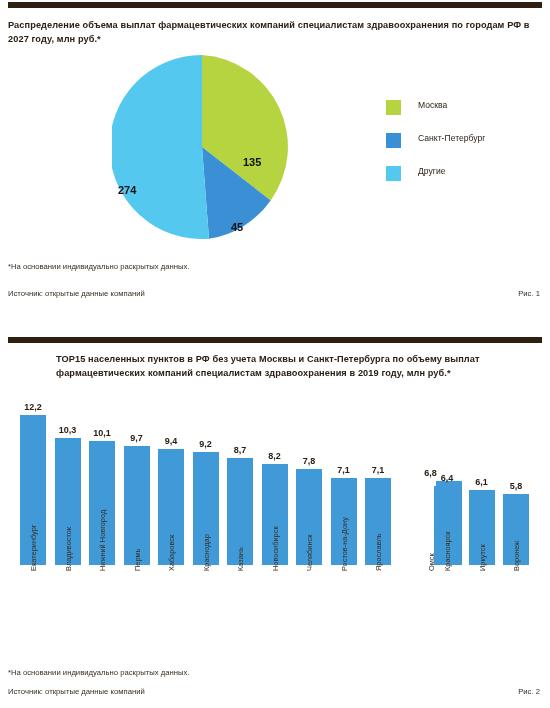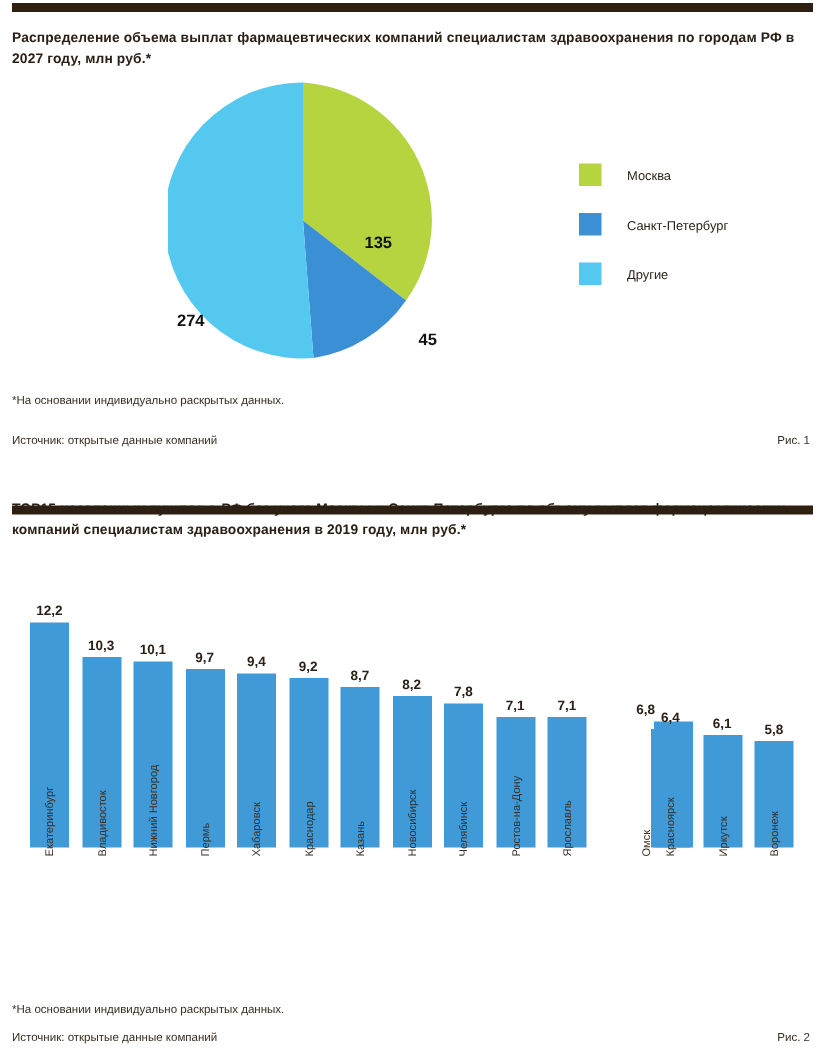--- a/index.html
+++ b/index.html
@@ -29,47 +29,47 @@
     position: absolute;
     left: 8px;
     right: 8px;
     font-size: 9.2px;
     font-weight: bold;
     line-height: 14px;
     letter-spacing: .1px;
     color: #2b2015;
   }
   #title-1 { top: 18px; }
-  #title-2 { top: 332px; }
+  #title-2 { top: 352px; margin-left: 48px; }
 
   
   #fig1 {
     position: absolute;
     left: 0; top: 52px;
     width: 550px; height: 205px;
   }
   #pie-svg { position: absolute; left: 112px; top: 0; }
   .pie-label {
     position: absolute;
     font-size: 11px;
     font-weight: bold;
     color: #111;
   }
   #pie-label-0 { left: 243px; top: 104px; }  
-  #pie-label-1 { left: 231px; top: 169px; margin-left: 48px; }  
-  #pie-label-2 { left: 118px; top: 156px; }  
+  #pie-label-1 { left: 231px; top: 169px; }  
+  #pie-label-2 { left: 118px; top: 132px; }  
 
   #legend1 {
     position: absolute;
     left: 386px; top: 48px;
     width: 150px;
   }
   .legend-row {
     display: flex;
-    align-items: center;
+    align-items: flex-start;
     height: 33px;
   }
   .legend-swatch {
     width: 15px; height: 15px;
     flex: 0 0 15px;
   }
   .legend-text {
     margin-left: 17px;
     font-size: 8.6px;
     color: #2f2519;

